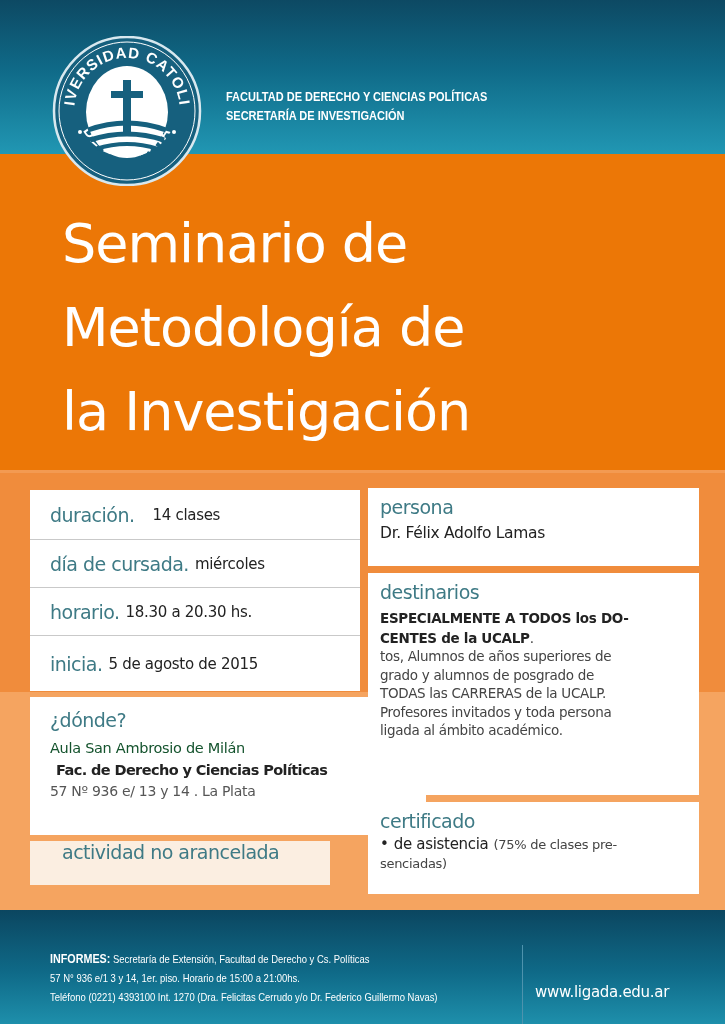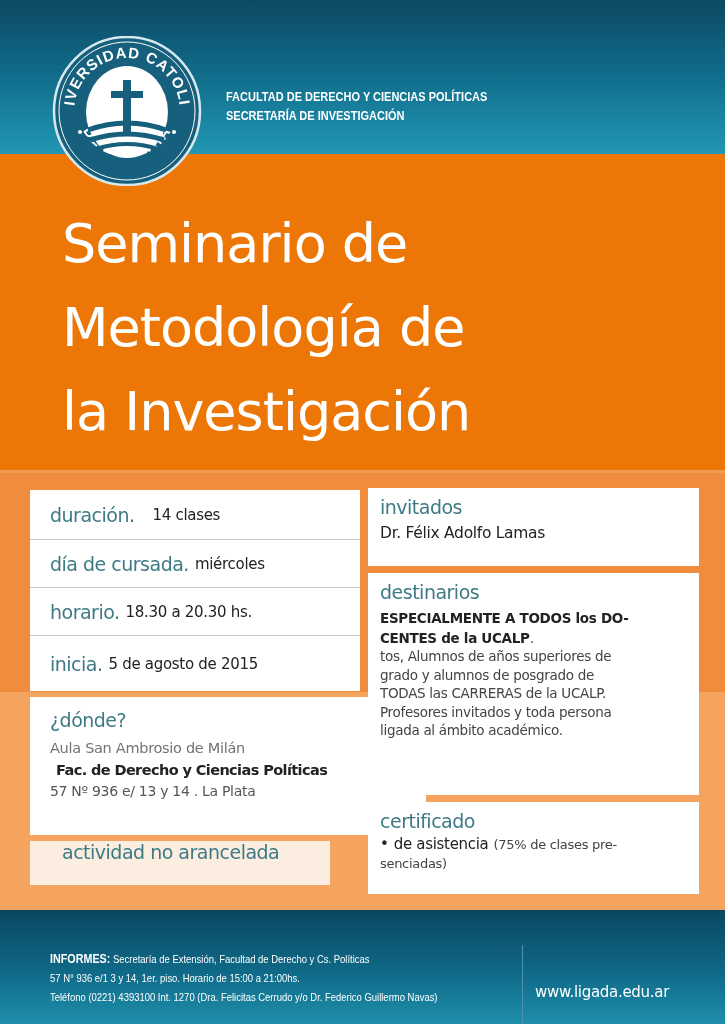--- a/index.html
+++ b/index.html
@@ -29,21 +29,21 @@
     padding-left: 20px; display: flex; align-items: center; white-space: nowrap; }
   .info-row .lbl { margin-right: 6px; }
 
   .right-box { position: absolute; left: 368px; width: 331px; background: #fff; padding: 6px 12px 0 12px; }
   .right-box .lbl { display: block; line-height: 26px; }
   .body-text { font-size: 13.5px; line-height: 18.5px; color: #444; letter-spacing: -0.3px; }
   .bold-text { font-weight: bold; color: #222; font-size: 13.5px; line-height: 18.5px; letter-spacing: -0.3px; }
 
   .donde { position: absolute; left: 30px; top: 697px; width: 396px; height: 138px; background: #fff; padding: 8px 0 0 20px; }
   .donde .lbl { display: block; line-height: 30px; margin-bottom: 2px; }
-  .donde .l1 { font-size: 14.5px; color: #737373; line-height: 22px; letter-spacing: -0.3px; }
+  .donde .l1 { font-size: 14.5px; color: #14532d; line-height: 22px; letter-spacing: -0.3px; }
   .donde .l2 { font-size: 14.5px; color: #222; font-weight: bold; line-height: 22px; letter-spacing: -0.6px; white-space: nowrap; margin-left: 6px; }
   .donde .l3 { font-size: 14px; color: #555; line-height: 20px; letter-spacing: -0.3px; }
 
   .free { position: absolute; left: 30px; top: 841px; width: 300px; height: 44px; background: #fbeee1;
     padding-left: 32px; display: flex; align-items: flex-start; }
   .free .lbl { font-size: 19px; }
 
   .footer-text { position: absolute; left: 50px; top: 950px; color: #ffffff; font-family: "Liberation Sans", sans-serif;
     font-size: 11px; line-height: 19px; transform: scaleX(0.86); transform-origin: left; white-space: nowrap; }
   .footer-text b { font-weight: bold; font-size: 12.5px; }
@@ -118,21 +118,21 @@
   <div class="l1">Aula San Ambrosio de Milán</div>
   <div class="l2">Fac. de Derecho y Ciencias Políticas</div>
   <div class="l3">57 Nº 936 e/ 13 y 14 . La Plata</div>
 </div>
 
 <div class="free">
   <span class="lbl">actividad no arancelada</span>
 </div>
 
 <div class="right-box" style="top:488px;height:78px;">
-  <span class="lbl">invitados</span>
+  <span class="lbl">persona</span>
   <div class="val" style="font-size:15.5px;line-height:26px;">Dr. Félix Adolfo Lamas</div>
 </div>
 
 <div class="right-box" style="top:573px;height:222px;">
   <span class="lbl" style="margin-bottom:4px;">destinarios</span>
   <div class="bold-text">ESPECIALMENTE A TODOS los DO-</div>
   <div><span class="bold-text">CENTES de la UCALP</span><span class="body-text">.</span></div>
   <div class="body-text">tos, Alumnos de años superiores de</div>
   <div class="body-text">grado y alumnos de posgrado de</div>
   <div class="body-text">TODAS las CARRERAS de la UCALP.</div>

